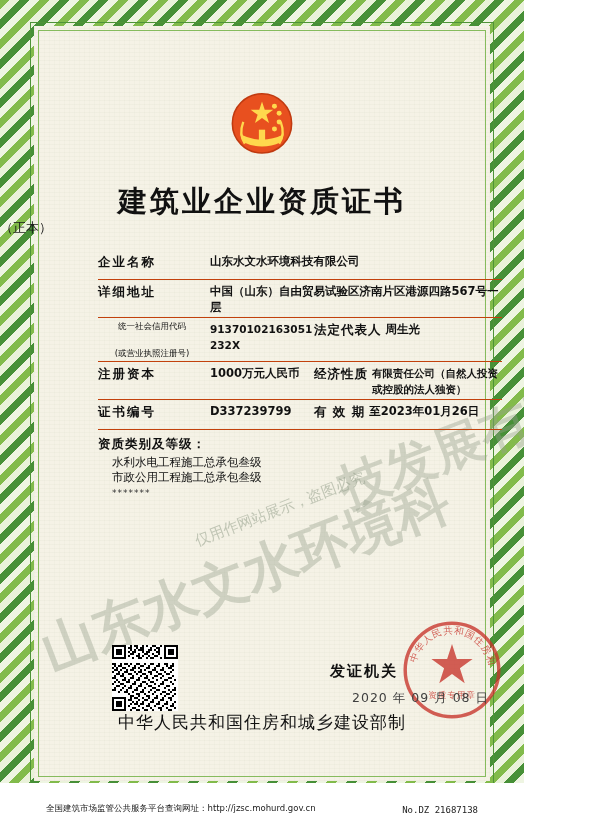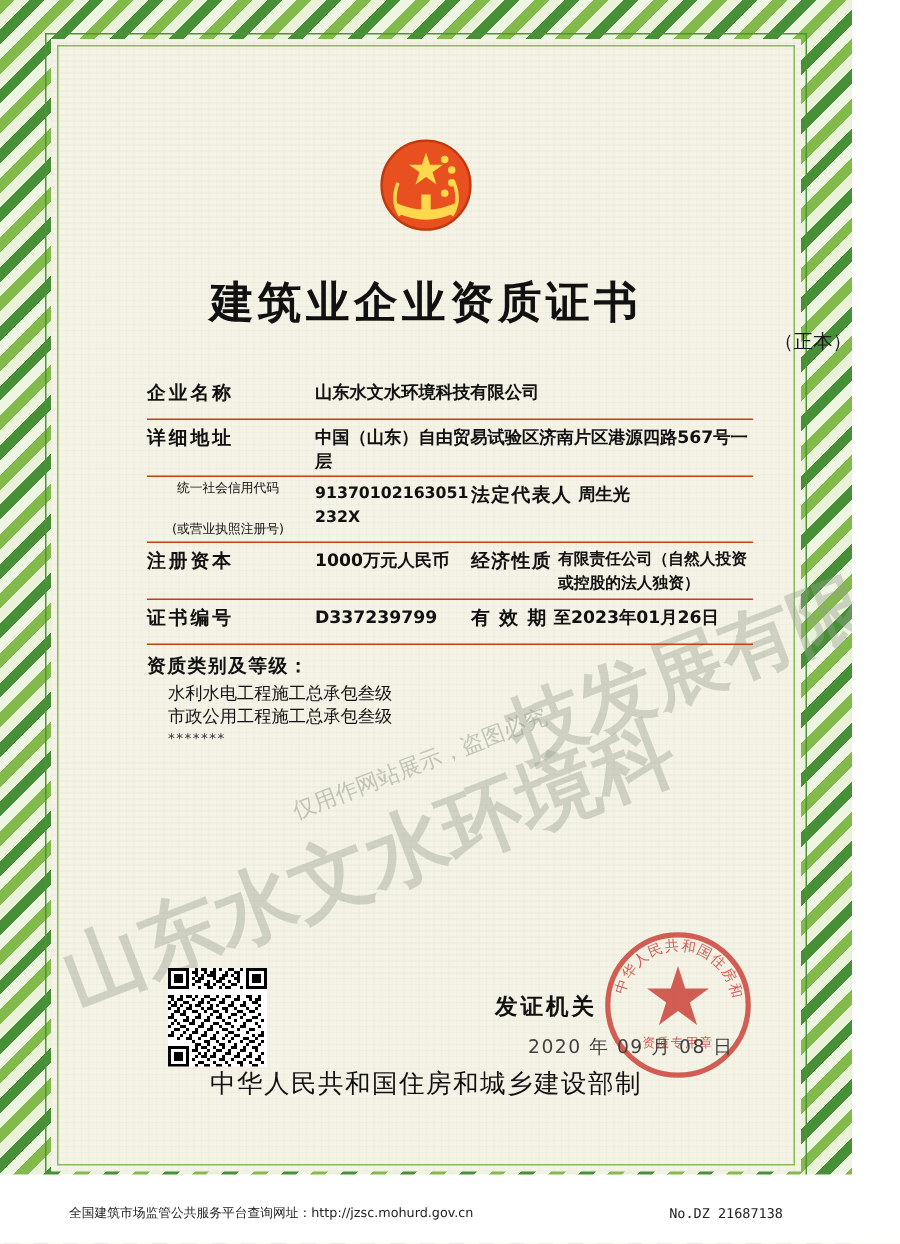--- a/index.html
+++ b/index.html
@@ -9,21 +9,21 @@
   }
   body {
     width: 600px;
     height: 829px;
     font-family: "Liberation Sans", sans-serif;
     overflow: hidden;
   }
 
   #certificate {
     position: relative;
-    width: 568px;
+    width: 524px;
     height: 829px;
     background: #f2efe2;
     overflow: hidden;
   }
 
   
   .border-outer {
     position: absolute;
     left: 0; top: 0; right: 0; bottom: 0;
     background:
@@ -112,21 +112,21 @@
     font-size: 29px;
     letter-spacing: 3px;
     font-weight: bold;
     color: #111;
     font-family: "DejaVu Sans", sans-serif;
   }
   .subtitle {
     position: absolute;
     top: 219px;
     left: 0; right: 0;
-    text-align: right;
+    text-align: left;
     font-size: 13px;
     color: #1a1a1a;
     font-family: "DejaVu Sans", sans-serif;
   }
 
   
   .form {
     position: absolute;
     left: 98px;
     top: 250px;

